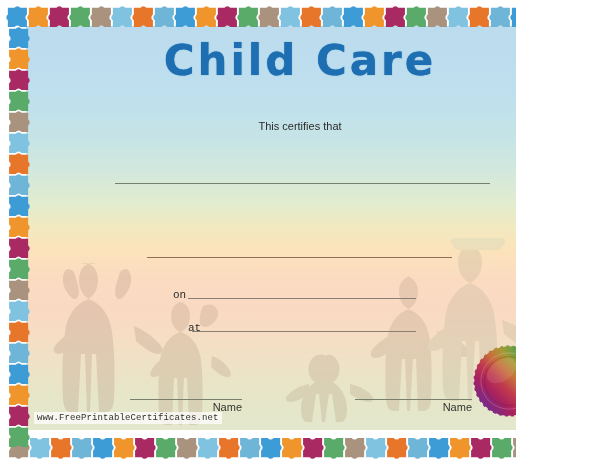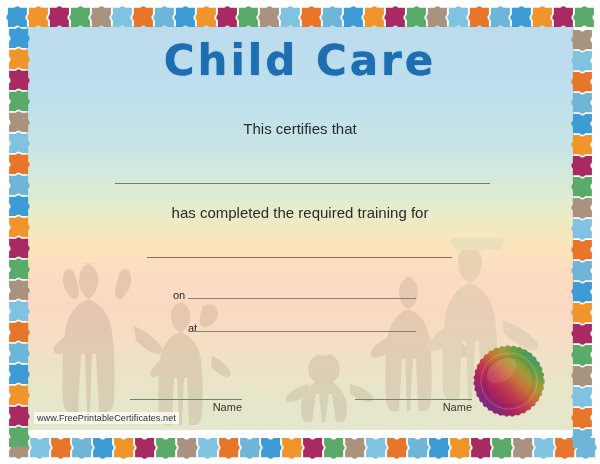--- a/index.html
+++ b/index.html
@@ -1,19 +1,19 @@
 <!DOCTYPE html>
 <html><head>
 <meta charset="utf-8">
 <style>
   html,body{margin:0;padding:0;background:#fff;}
   body{font-family:"Liberation Sans",sans-serif;}
 
   #cert{
-    position:relative;width:600px;height:464px;overflow:hidden;
+    position:relative;width:516px;height:464px;overflow:hidden;
     background:#ffffff;
   }
 
   
   .canvas{
     position:absolute;left:26px;top:26px;width:548px;height:404px;
     background:linear-gradient(to bottom,
       #bcdcee 0%,
       #bedfee 16%,
       #c6e4e6 28%,
@@ -39,55 +39,55 @@
     font-family:"DejaVu Sans",sans-serif;
     font-size:42px;font-weight:bold;letter-spacing:3px;
     color:#1d6fb2;
     line-height:1;
     text-shadow:0 0 1px #1d6fb2;
   }
 
   
   .line-text{
     position:absolute;width:548px;text-align:center;
-    color:#2b2b2b;font-size:15px;font-family:"Liberation Sans",sans-serif;
+    color:#2b2b2b;font-size:11px;font-family:"Liberation Sans",sans-serif;
   }
   #t-certifies{top:94px;}
   #t-completed{top:178px;}
 
   
   .rule{position:absolute;height:0;border-top:1px solid #6f7a6f;}
   #rule-name  {left:89px; top:157px; width:375px;border-top-color:#73806f;}
   #rule-course{left:121px;top:231px; width:305px;border-top-color:#8d7159;}
   #rule-on    {left:162px;top:272px; width:228px;border-top-color:#8a8071;}
   #rule-at    {left:166px;top:305px; width:224px;border-top-color:#8a8071;}
   #rule-sig-l {left:104px;top:373px; width:112px;border-top-color:#7a7f6c;}
   #rule-sig-r {left:329px;top:373px; width:117px;border-top-color:#7a7f6c;}
 
   .small-lbl{
     position:absolute;color:#2b2b2b;font-size:11px;
-    font-family:Liberation Sans, sans-serif;
+    font-family:Liberation Mono, monospace;
   }
   #lbl-on{left:147px;top:263px;}
   #lbl-at{left:162px;top:296px;}
 
   .sig-name{
     position:absolute;top:375px;font-size:11px;color:#33352e;
     font-family:"Liberation Sans",sans-serif;text-align:right;
   }
   #name-l{left:104px;width:112px;}
   #name-r{left:329px;width:117px;}
 
   
   .seal{position:absolute;left:446px;top:318px;width:74px;height:74px;}
 
   
   .footer-url{
     position:absolute;left:8px;bottom:6px;
-    font-size:9px;color:#2f2f2f;font-family:Liberation Sans, sans-serif;
+    font-size:9px;color:#2f2f2f;font-family:Liberation Mono, monospace;
     background:rgba(255,255,255,.72);padding:1px 3px;white-space:nowrap;
     letter-spacing:.1px;
   }
 
   
   .border-svg{position:absolute;left:0;top:0;width:600px;height:464px;pointer-events:none;}
 </style>
 </head>
 <body>
 
@@ -131,21 +131,20 @@
         <path d="M476 294c15 5 27 13 34 21 4 5 2 9-3 9-7 0-18-7-29-16z"></path>
       </g>
     </svg>
 
     <div class="title">Child Care</div>
 
     <div class="line-text" id="t-certifies">This certifies that</div>
 
     <div class="rule" id="rule-name"></div>
 
-    <div class="line-text" id="t-completed">has completed the required training for</div>
 
     <div class="rule" id="rule-course"></div>
 
     <div class="small-lbl" id="lbl-on">on</div>
     <div class="rule" id="rule-on"></div>
 
     <div class="small-lbl" id="lbl-at">at</div>
     <div class="rule" id="rule-at"></div>
 
     <div class="rule" id="rule-sig-l"></div>

